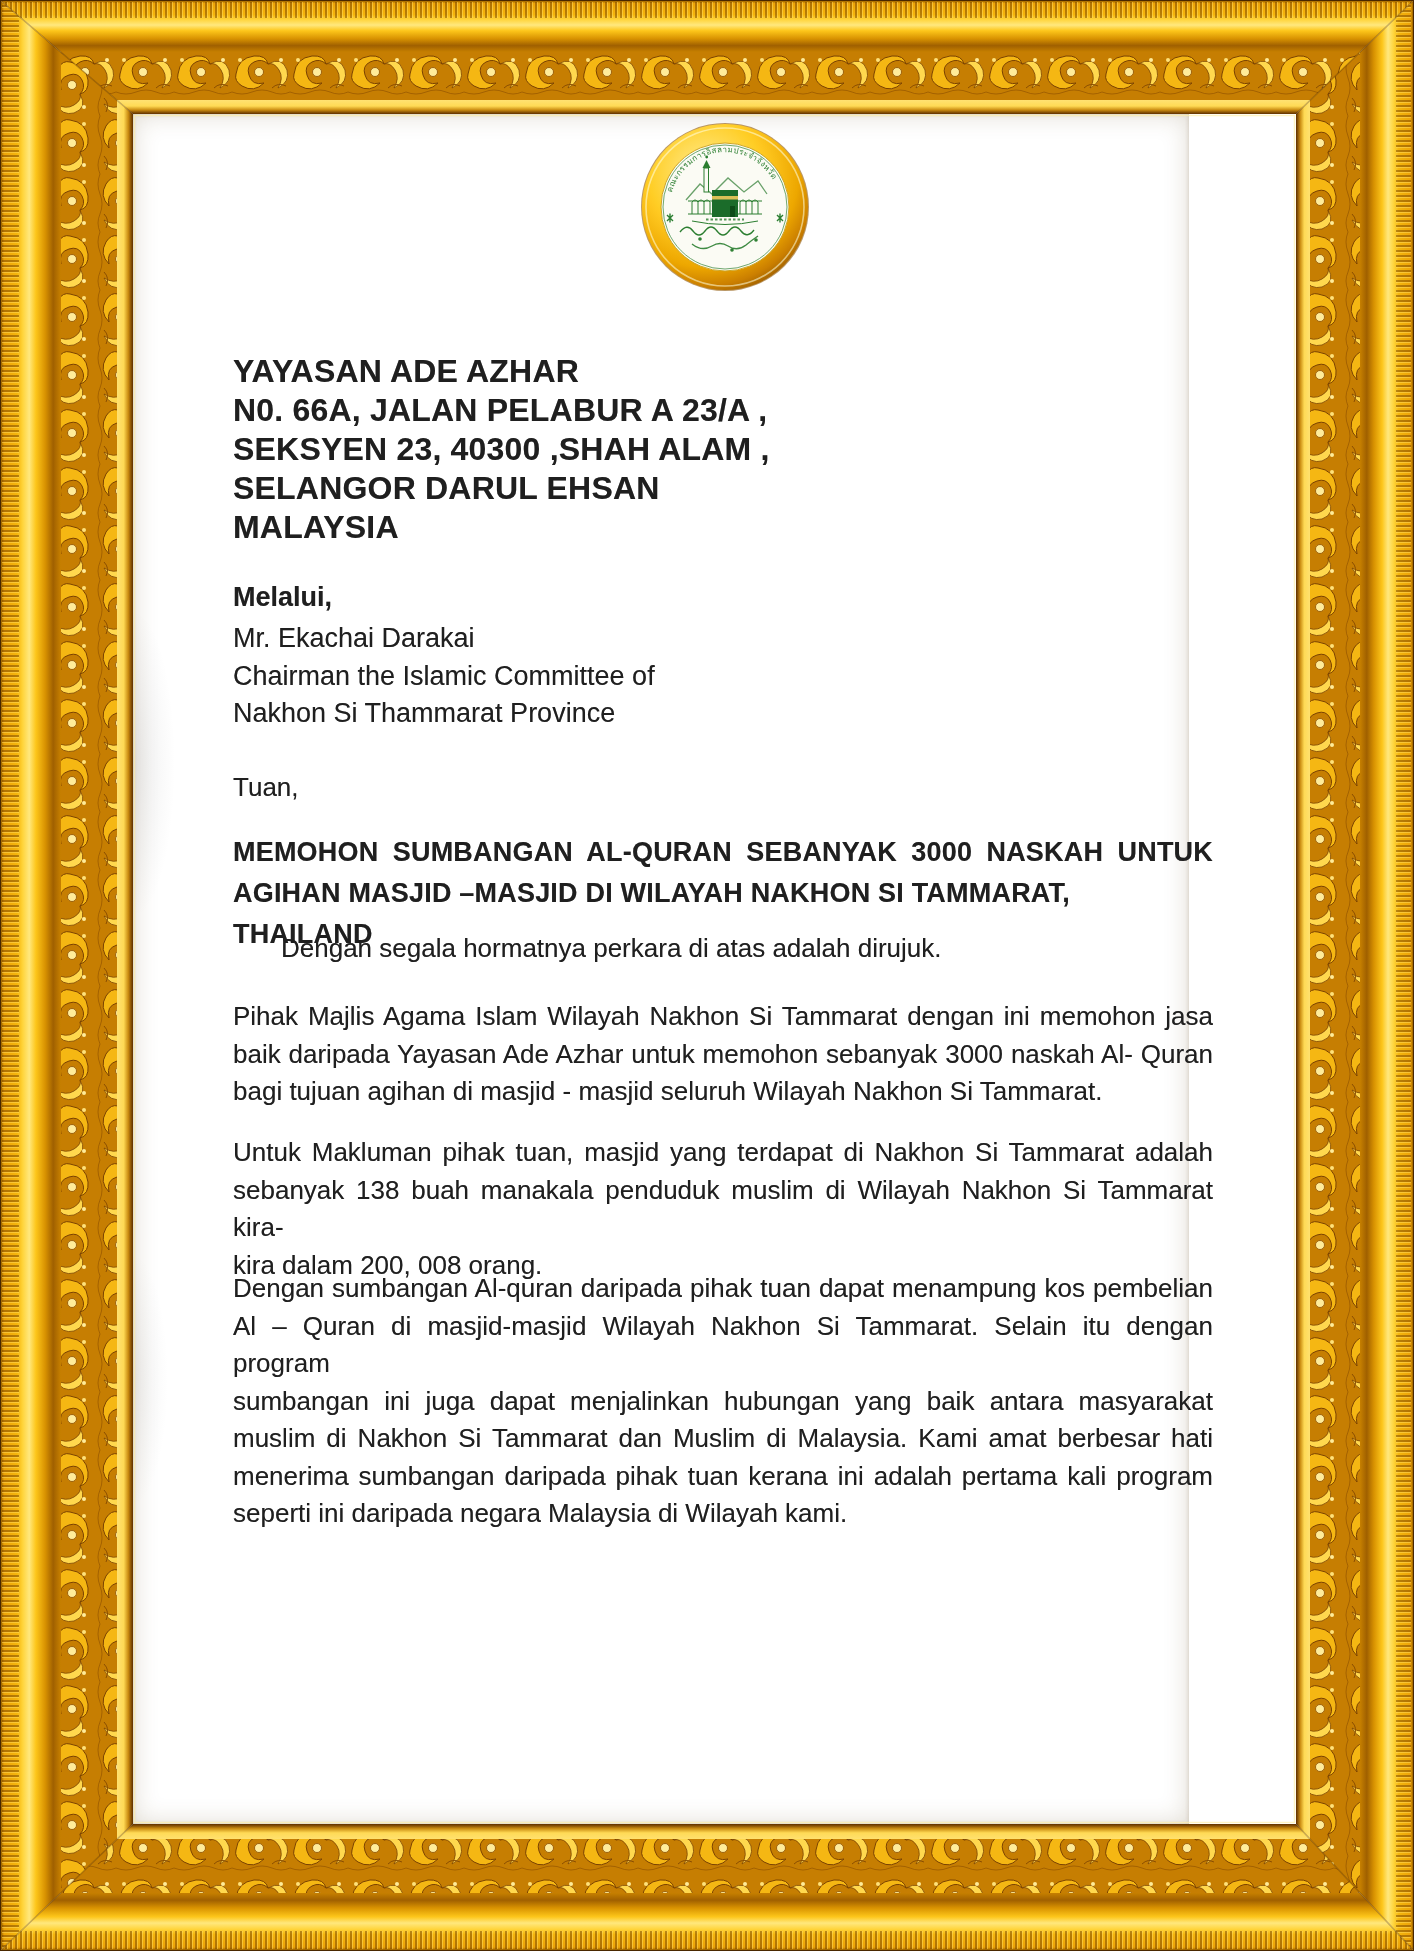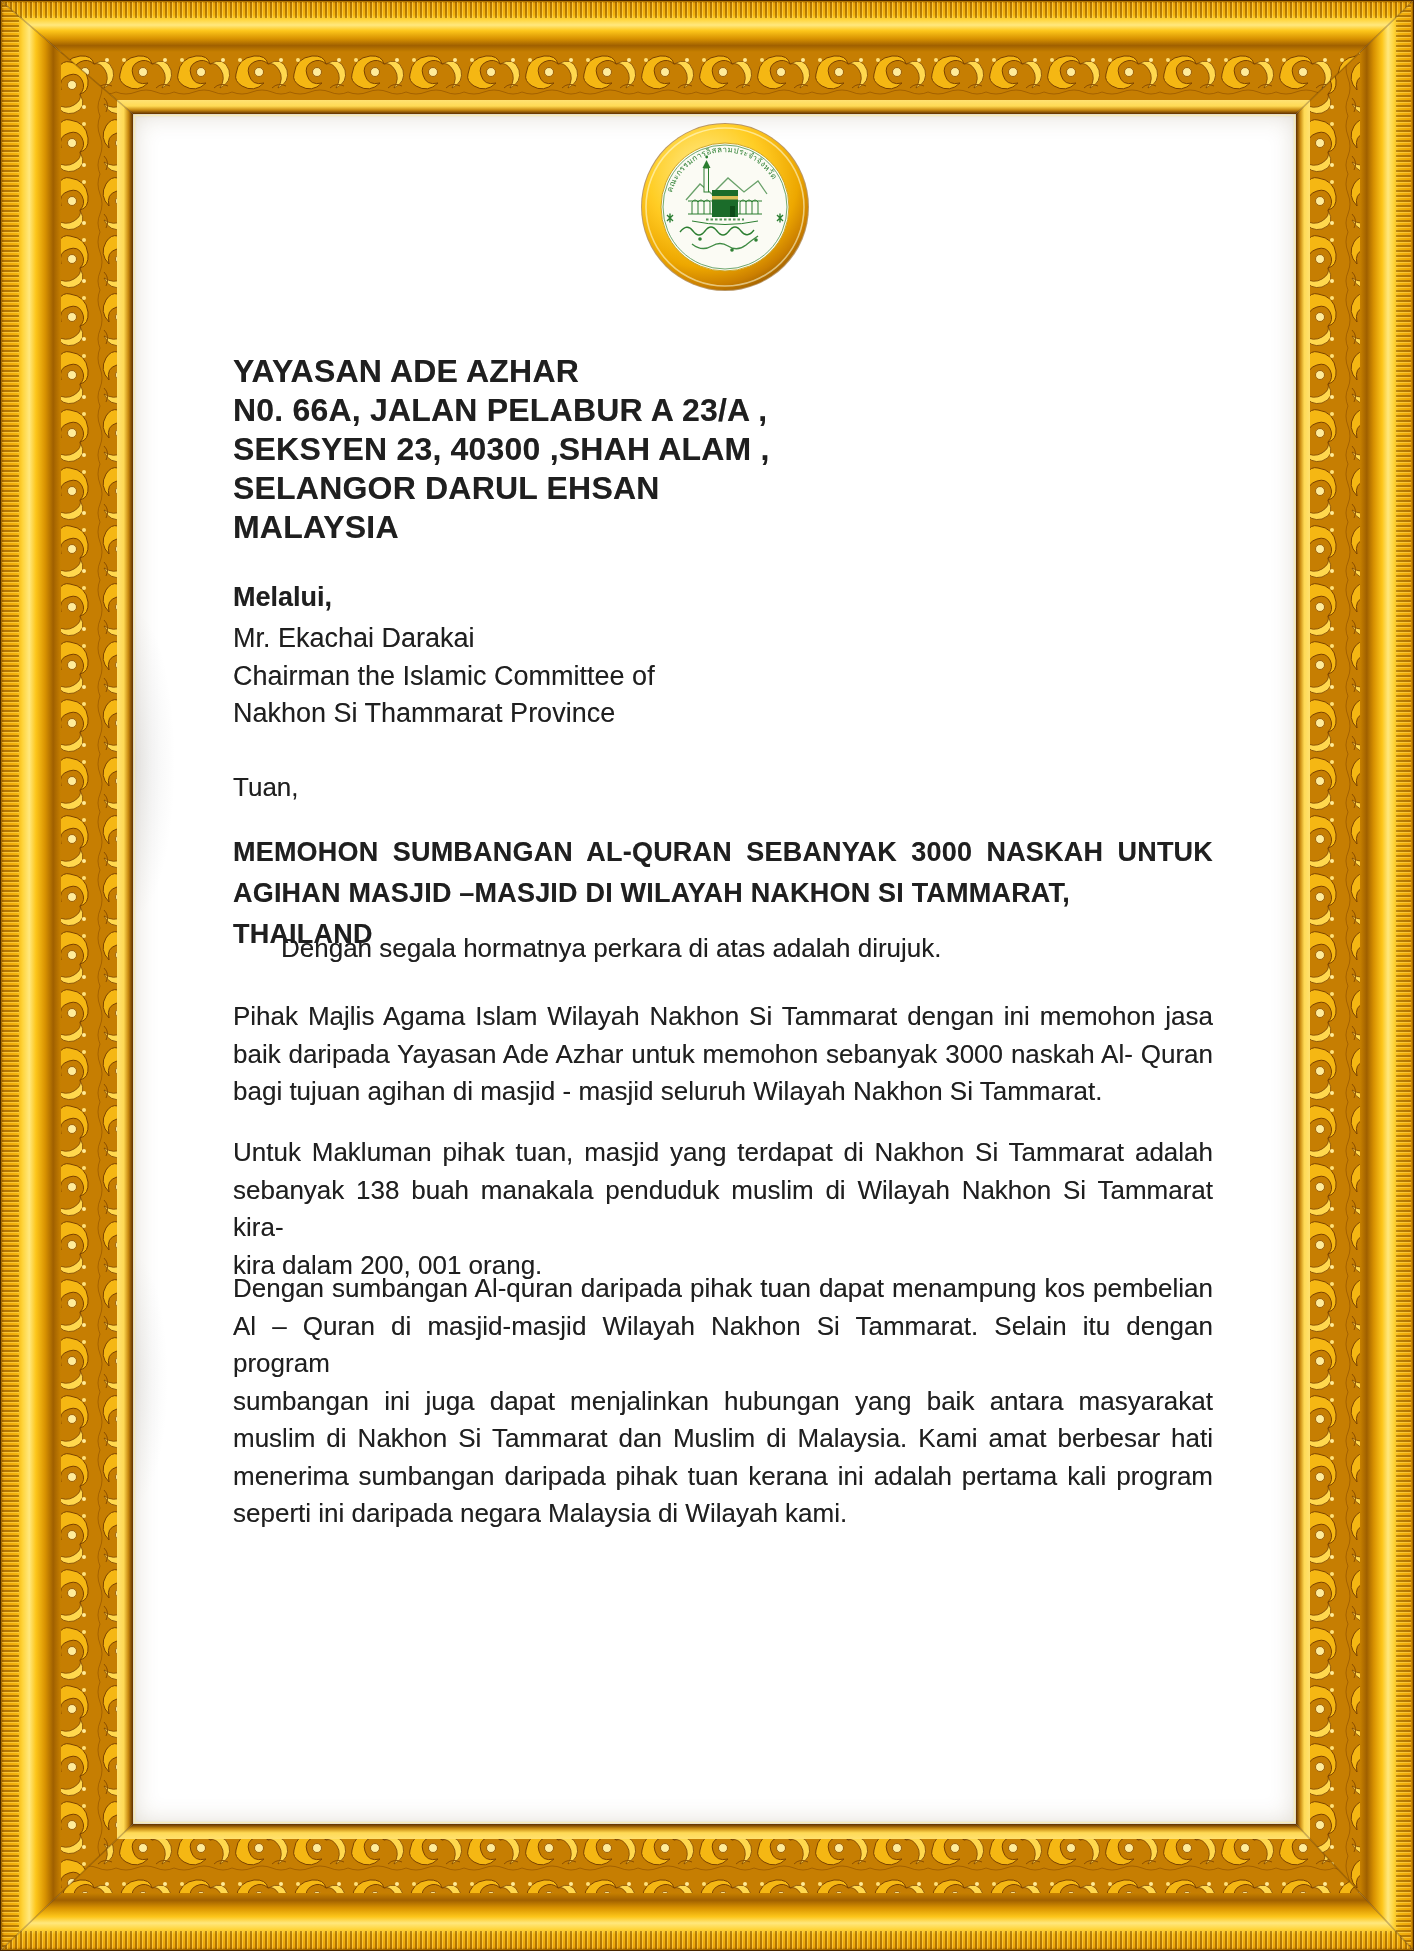--- a/index.html
+++ b/index.html
@@ -1,20 +1,20 @@
 <!DOCTYPE html>
 <html><head>
 <meta charset="utf-8">
 <style>
   html,body{margin:0;padding:0;background:#777;}
   .canvas{position:relative;width:1414px;height:1951px;background:#ffffff;overflow:hidden;
           font-family:"Liberation Sans",sans-serif;}
   .abs{position:absolute;}
   
-  .page{position:absolute;left:133px;top:114px;width:1163px;height:1710px;
+  .page{position:absolute;left:133px;top:114px;width:1056px;height:1710px;
         background:
           radial-gradient(ellipse 60px 220px at 0% 38%, rgba(80,80,80,.10), transparent 70%),
           radial-gradient(ellipse 50px 180px at 0% 74%, rgba(80,80,80,.08), transparent 70%),
           #ffffff;
         box-shadow: inset 0 0 26px rgba(92,64,20,.20), inset 0 0 4px rgba(92,64,20,.22);}
   .textcol{position:absolute;left:100px;width:980px;color:#1f1f1f;
            text-shadow:0 0 .5px rgba(31,31,31,.45);}
   .sender{top:238px;font-size:32px;line-height:39px;font-weight:bold;letter-spacing:.2px;}
   .via-label{top:468px;font-size:27px;font-weight:bold;}
   .via{top:506px;font-size:27px;line-height:37.5px;}
@@ -65,21 +65,21 @@
 
     <div class="abs textcol para p2">
         <div class="ln jfull">Pihak Majlis Agama Islam Wilayah Nakhon Si Tammarat dengan ini memohon jasa</div>
         <div class="ln jfull">baik daripada Yayasan Ade Azhar untuk memohon sebanyak 3000 naskah Al- Quran</div>
         <div class="ln">bagi tujuan agihan di masjid - masjid seluruh Wilayah Nakhon Si Tammarat.</div>
       </div>
 
     <div class="abs textcol para p3">
         <div class="ln jfull">Untuk Makluman pihak tuan, masjid yang terdapat di Nakhon Si Tammarat adalah</div>
         <div class="ln jfull">sebanyak 138 buah manakala penduduk muslim di Wilayah Nakhon Si Tammarat kira-</div>
-        <div class="ln">kira dalam 200, 001 orang.</div>
+        <div class="ln">kira dalam 200, 008 orang.</div>
       </div>
 
     <div class="abs textcol para p4">
         <div class="ln jfull">Dengan sumbangan Al-quran daripada pihak tuan dapat menampung kos pembelian</div>
         <div class="ln jfull">Al – Quran di masjid-masjid Wilayah Nakhon Si Tammarat. Selain itu dengan program</div>
         <div class="ln jfull">sumbangan ini juga dapat menjalinkan hubungan yang baik antara masyarakat</div>
         <div class="ln jfull">muslim di Nakhon Si Tammarat dan Muslim di Malaysia. Kami amat berbesar hati</div>
         <div class="ln jfull">menerima sumbangan daripada pihak tuan kerana ini adalah pertama kali program</div>
         <div class="ln">seperti ini daripada negara Malaysia di Wilayah kami.</div>
       </div>

